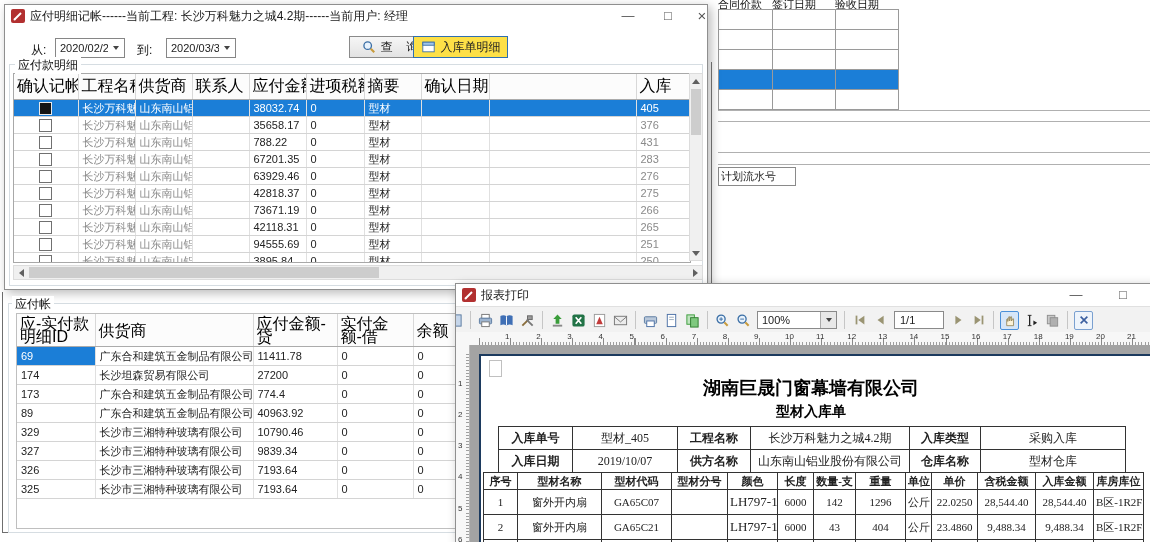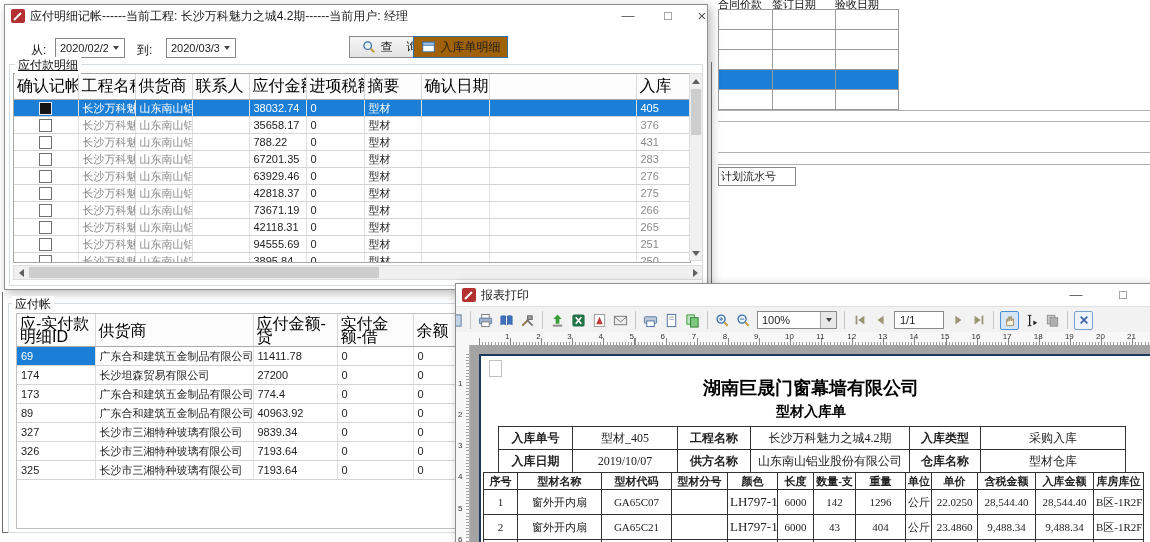--- a/index.html
+++ b/index.html
@@ -26,21 +26,21 @@
   .lbl{font-size:12px;color:#111;}
   .combo{position:absolute;height:20px;border:1px solid #868686;background:#fff;
     font-size:11px;line-height:19px;padding-left:4px;box-sizing:border-box;}
   .combo .drop{position:absolute;right:1px;top:1px;bottom:1px;width:15px;background:#fff;
     display:flex;align-items:center;justify-content:center;}
   .tri-dn{width:0;height:0;border-left:3.5px solid transparent;border-right:3.5px solid transparent;
     border-top:4.5px solid #444;}
   .btn{position:absolute;height:22px;display:flex;align-items:center;justify-content:center;
     gap:5px;border:1px solid #8a8a8a;background:linear-gradient(#f6f6f6,#e3e3e3);
     font-size:12px;box-sizing:border-box;}
-  .btn.focus{border:1.5px solid #2f6fb0;background:#a16207;align-items:center;}
+  .btn.focus{border:1.5px solid #2f6fb0;background:#fde047;align-items:center;}
   .groupbox{position:absolute;border:1px solid #d6dde2;}
   .grouplbl{position:absolute;background:#fff;padding:0 3px;font-size:12px;color:#111;z-index:2;}
   
   .gridwrap{position:absolute;overflow:hidden;background:#fff;border:1px solid #bfbfbf;}
   table.grid{border-collapse:collapse;table-layout:fixed;width:100%;}
   table.grid th{font-weight:normal;font-size:16px;color:#000;background:#fcfcfc;
     border-right:1px solid #d8d8d8;border-bottom:1px solid #ababab;padding:2px 3px;text-align:left;
     white-space:nowrap;overflow:hidden;}
   table.grid td{font-size:11px;border-right:1px solid #e0e0e0;border-bottom:1px solid #d4d4d4;
     padding:0 4px;white-space:nowrap;overflow:hidden;}
@@ -206,20 +206,27 @@
 
         <tr>
           <td class="c-id">89</td>
           <td>广东合和建筑五金制品有限公司</td>
           <td>40963.92</td>
           <td>0</td>
           <td>0</td>
         </tr>
 
 
+        <tr>
+          <td class="c-id">329</td>
+          <td>长沙市三湘特种玻璃有限公司</td>
+          <td>10790.46</td>
+          <td>0</td>
+          <td>0</td>
+        </tr>
 
         <tr>
           <td class="c-id">327</td>
           <td>长沙市三湘特种玻璃有限公司</td>
           <td>9839.34</td>
           <td>0</td>
           <td>0</td>
         </tr>
 
         <tr>
@@ -274,21 +281,21 @@
         </svg>
     <span style="white-space:pre;">查    询</span>
   </div>
   <div class="btn focus" style="left:408px;top:31px;width:95px;">
     <svg width="15" height="14" viewBox="0 0 16 16">
           <rect x="1.5" y="2.5" width="13" height="11" fill="#fff" stroke="#3a6ea5"></rect>
           <rect x="1.5" y="2.5" width="13" height="3.5" fill="#9ec3e8" stroke="#3a6ea5"></rect>
         </svg>
     <span>入库单明细</span>
   </div>
-  <span class="grouplbl" style="left:10px;top:52px;text-decoration:underline;">应付款明细</span>
+  <span class="grouplbl" style="left:10px;top:52px;">应付款明细</span>
   <div class="groupbox" style="left:4px;top:59px;width:692px;height:220px;"></div>
   <div class="gridwrap" style="left:8px;top:68px;width:676px;height:188px;border-color:#a8a8a8;">
     <table class="grid" id="t1">
       <colgroup>
             <col style="width:64px">
             <col style="width:57px">
             <col style="width:57px">
             <col style="width:57px">
             <col style="width:57px">
             <col style="width:58px">

